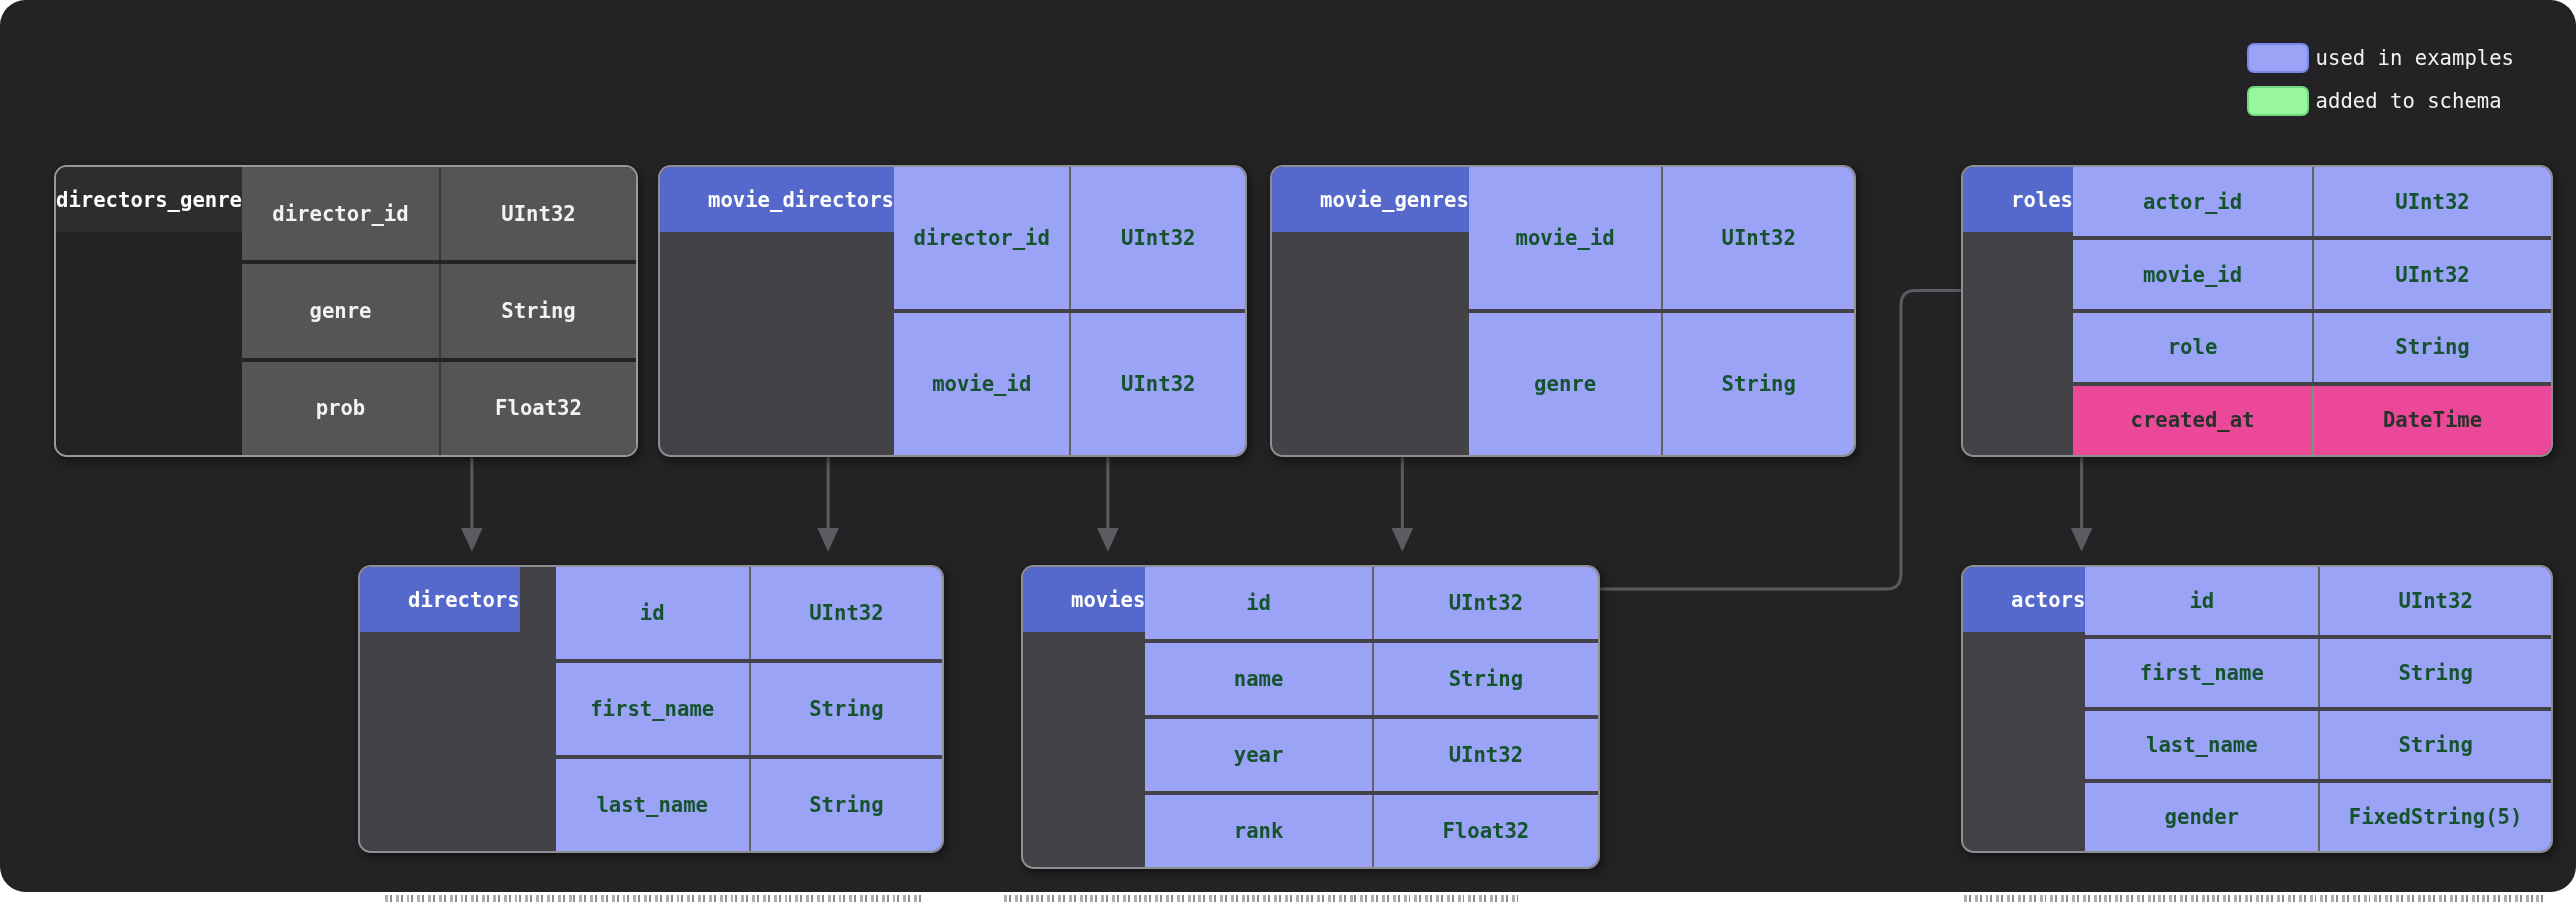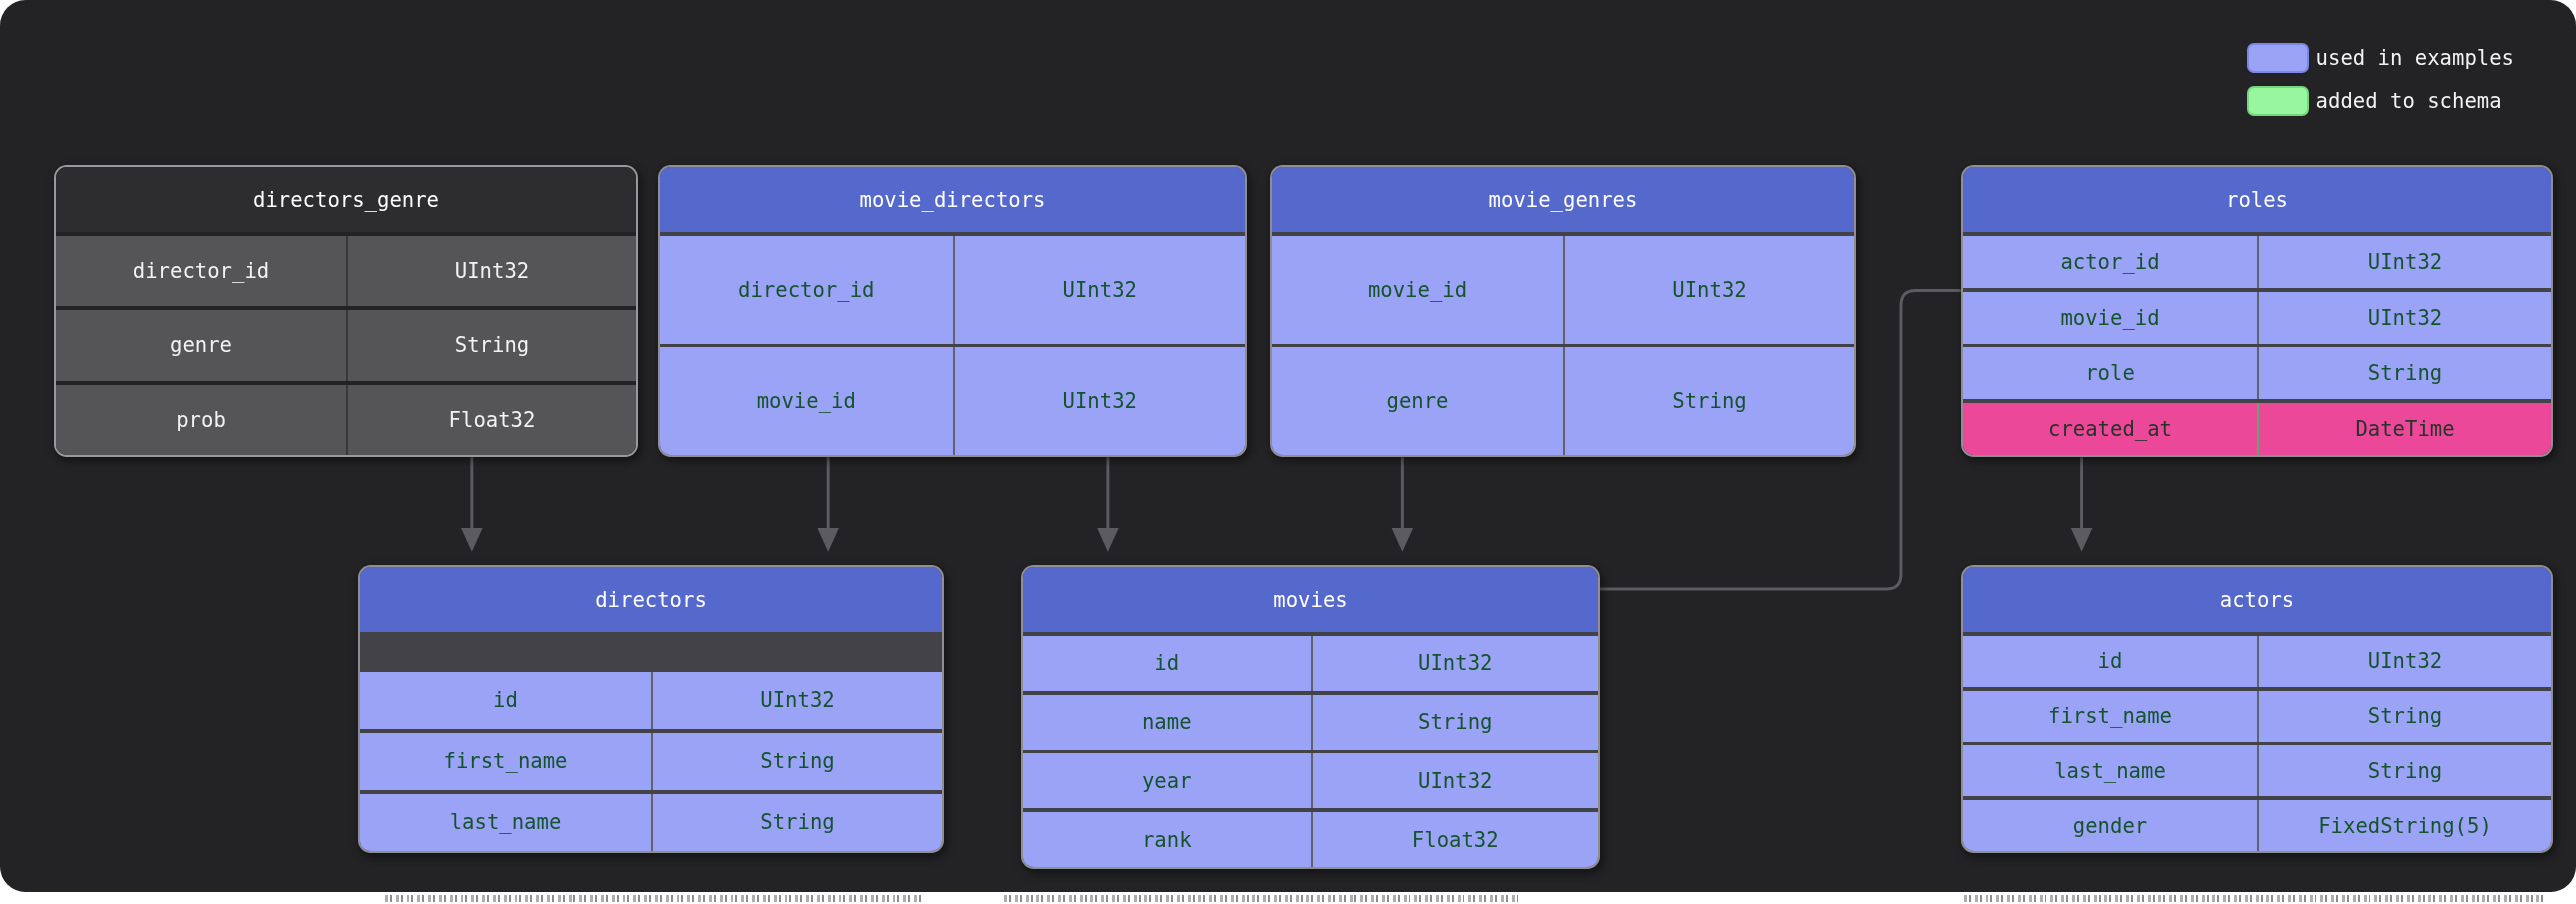--- a/index.html
+++ b/index.html
@@ -11,31 +11,31 @@
     position:absolute;left:0;top:0;width:2576px;height:892px;
     background:#232325;border-radius:25.5px;
   }
   
   .legend{position:absolute;right:62px;top:43px;display:flex;flex-direction:column;gap:12.8px;}
   .legend-item{display:flex;align-items:center;gap:7px;}
   .swatch{width:62px;height:30px;border-radius:6.9px;border:2px solid transparent;box-sizing:border-box;}
   .legend-label{color:#f2f2f2;font-size:20.6px;white-space:pre;}
   
   .table{
-    position:absolute;display:flex;flex-direction:column;
+    position:absolute;display:flex;flex-direction:row;
     border:2px solid #8f8f93;border-radius:12.8px;overflow:hidden;
-    box-sizing:border-box;box-shadow:2.9px 3.9px 8.8px rgba(0,0,0,.45);
+    box-sizing:border-box;box-shadow:2.9px 3.9px 8.8px rgba(0,0,0,.45);font-weight:bold;
   }
   .table.blue{background:#434347;}
   .table.plain{background:#232325;border-color:#99999d;}
   .thead{
     flex:none;height:65px;display:flex;align-items:center;justify-content:center;
     color:#ffffff;font-size:20.6px;margin-bottom:3.9px;
   }
-  .blue .thead{background:#5569cc;}
+  .blue .thead{background:#5569cc;padding-left:48px;}
   .plain .thead{background:#2d2d2f;}
   .tbody{flex:1;display:flex;flex-direction:column;gap:3.9px;}
   .trow{flex:1;display:grid;grid-template-columns:1fr 1fr;font-size:20.6px;}
   .blue .trow{background:#9aa3f6;color:#14532d;}
   .plain .trow{background:#555557;color:#f2f2f2;}
   .trow.added{background:#ec4899;color:#263329;}
   .cell{display:flex;align-items:center;justify-content:center;}
   .cell.type{border-left:2px solid #616167;}
   .plain .cell.type{border-left-color:#38383a;}
   .trow.added .cell.type{border-left-color:#67a26f;}

